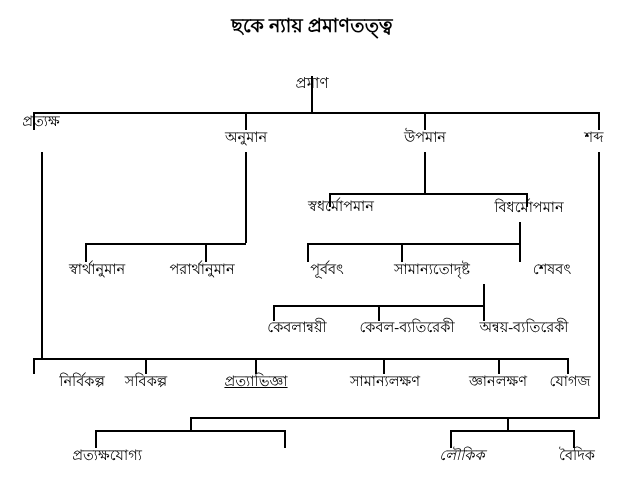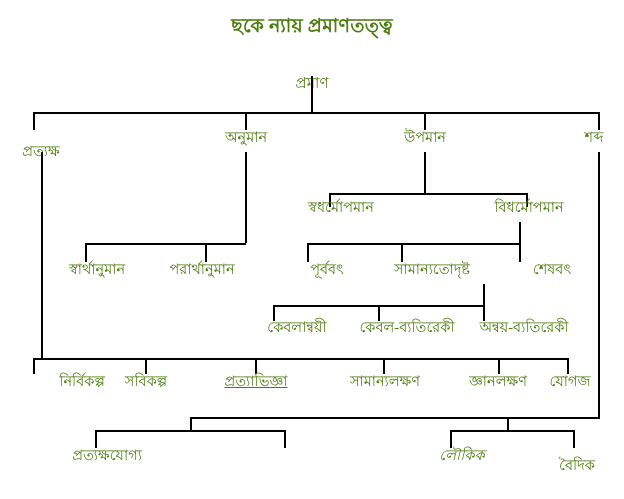--- a/index.html
+++ b/index.html
@@ -7,21 +7,21 @@
     margin: 0;
     padding: 0;
     background: #ffffff;
   }
   #canvas {
     position: relative;
     width: 624px;
     height: 499px;
     background: #ffffff;
     font-family: "Liberation Serif", "DejaVu Serif", serif;
-    color: #4d7c0f;
+    color: #000000;
     overflow: hidden;
   }
   .title {
     position: absolute;
     left: 0;
     top: 11px;
     width: 624px;
     text-align: center;
     font-size: 19px;
     font-weight: bold;
@@ -54,35 +54,35 @@
 
   <div class="node root" style="left:312px; top:50px;margin-top:25px;">প্রমাণ</div>
   <div class="ln v" style="left:311px; top:76px; height:36px;"></div>
 
   <div class="ln h" style="left:33px; top:112px; width:567px;"></div>
   <div class="ln v" style="left:33px; top:112px; height:18px;"></div>
   <div class="ln v" style="left:245px; top:112px; height:18px;"></div>
   <div class="ln v" style="left:424px; top:112px; height:18px;"></div>
   <div class="ln v" style="left:598px; top:112px; height:18px;"></div>
 
-  <div class="node" style="left:41px; top:144px;text-align:right;">প্রত্যক্ষ</div>
+  <div class="node" style="left:41px; top:114px;text-align:right;">প্রত্যক্ষ</div>
   <div class="node" style="left:246px; top:130px;">অনুমান</div>
   <div class="node" style="left:425px; top:130px;">উপমান</div>
   <div class="node" style="left:594px; top:130px;">শব্দ</div>
 
   <div class="ln v" style="left:41px; top:152px; height:206px;"></div>
 
   <div class="ln v" style="left:598px; top:152px; height:265px;"></div>
 
   <div class="ln v" style="left:424px; top:152px; height:41px;"></div>
   <div class="ln h" style="left:329px; top:193px; width:198px;"></div>
   <div class="ln v" style="left:329px; top:193px; height:14px;"></div>
   <div class="ln v" style="left:526px; top:193px; height:14px;"></div>
 
-  <div class="node" style="left:341px; top:200px;">স্বধর্মোপমান</div>
+  <div class="node" style="left:341px; top:200px;font-family:Liberation Mono, monospace;">স্বধর্মোপমান</div>
   <div class="node" style="left:529px; top:200px;">বিধর্মোপমান</div>
 
   <div class="ln v" style="left:245px; top:152px; height:91px;"></div>
   <div class="ln h" style="left:85px; top:243px; width:161px;"></div>
   <div class="ln v" style="left:85px; top:243px; height:19px;"></div>
   <div class="ln v" style="left:205px; top:243px; height:19px;"></div>
 
   <div class="node" style="left:97px; top:262px;">স্বার্থানুমান</div>
   <div class="node" style="left:202px; top:262px;">পরার্থানুমান</div>
 
@@ -129,15 +129,15 @@
   <div class="ln v" style="left:284px; top:430px; height:18px;"></div>
 
   <div class="node" style="left:107px; top:448px;">প্রত্যক্ষযোগ্য</div>
 
   <div class="ln v" style="left:507px; top:417px; height:14px;"></div>
   <div class="ln h" style="left:450px; top:430px; width:124px;"></div>
   <div class="ln v" style="left:450px; top:430px; height:18px;"></div>
   <div class="ln v" style="left:573px; top:430px; height:18px;"></div>
 
   <div class="node" style="left:462px; top:448px;font-style:italic;">লৌকিক</div>
-  <div class="node" style="left:577px; top:448px;margin-top:10px;">বৈদিক</div>
+  <div class="node" style="left:577px; top:448px;">বৈদিক</div>
 
 </div>
 
 </body></html>

